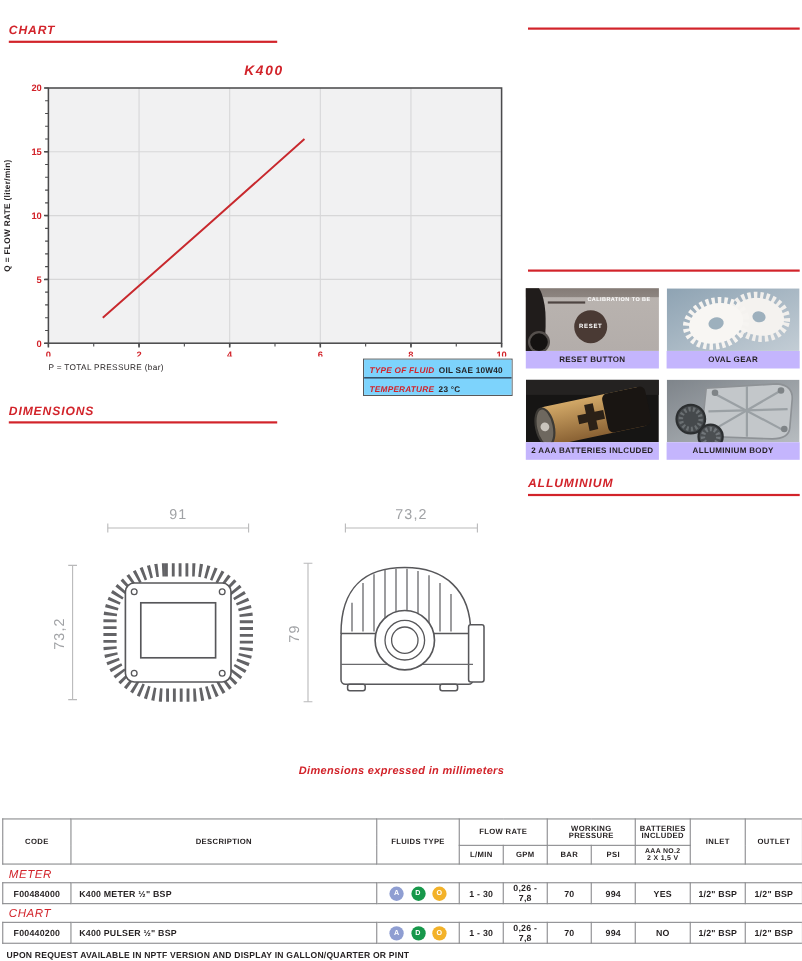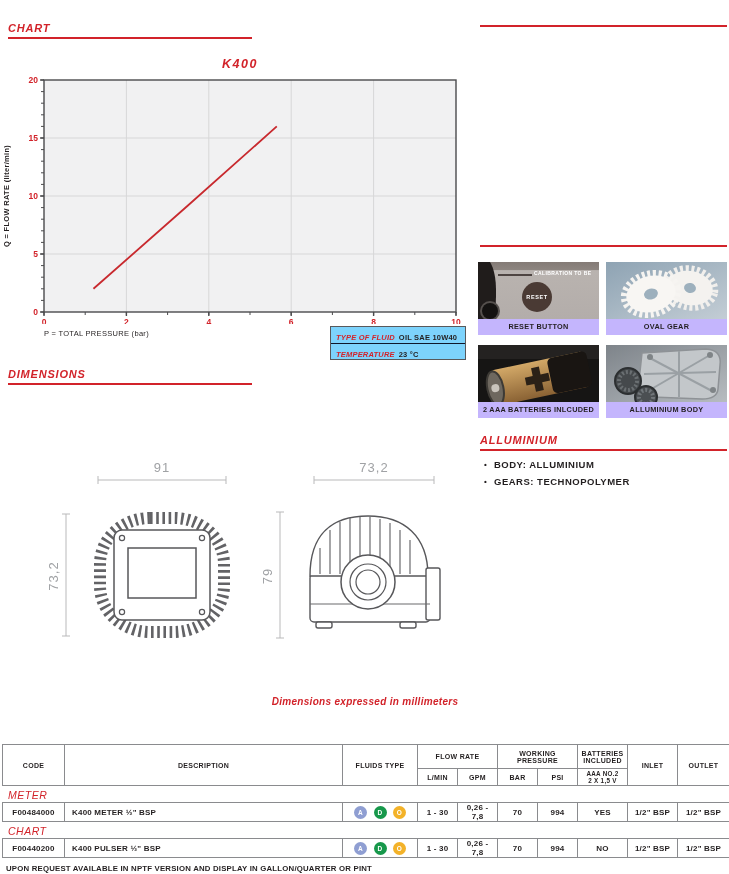--- a/index.html
+++ b/index.html
@@ -263,24 +263,20 @@
         </svg>
       </div>
       <div class="tile-caption">ALLUMINIUM BODY</div>
     </div>
   </div>
 
   <div class="sec" style="left:480px;top:418px;width:247px;">
     <div class="sec-title">ALLUMINIUM</div>
     <div class="sec-rule"></div>
   </div>
-  <div class="bullet-list" style="left:484px;top:440px;">
-    <div class="bullet-item">BODY: ALLUMINIUM</div>
-    <div class="bullet-item">GEARS: TECHNOPOLYMER</div>
-  </div>
 
   <div class="sec" style="left:8px;top:352px;width:244px;">
     <div class="sec-title">DIMENSIONS</div>
     <div class="sec-rule"></div>
   </div>
 
   <svg style="position:absolute;left:40px;top:440px;" width="215" height="200">
     <g stroke="#b9b9ba" stroke-width="1" fill="none">
       <line x1="58" y1="24" x2="186" y2="24"></line>
         <line x1="58" y1="20" x2="58" y2="28"></line>

